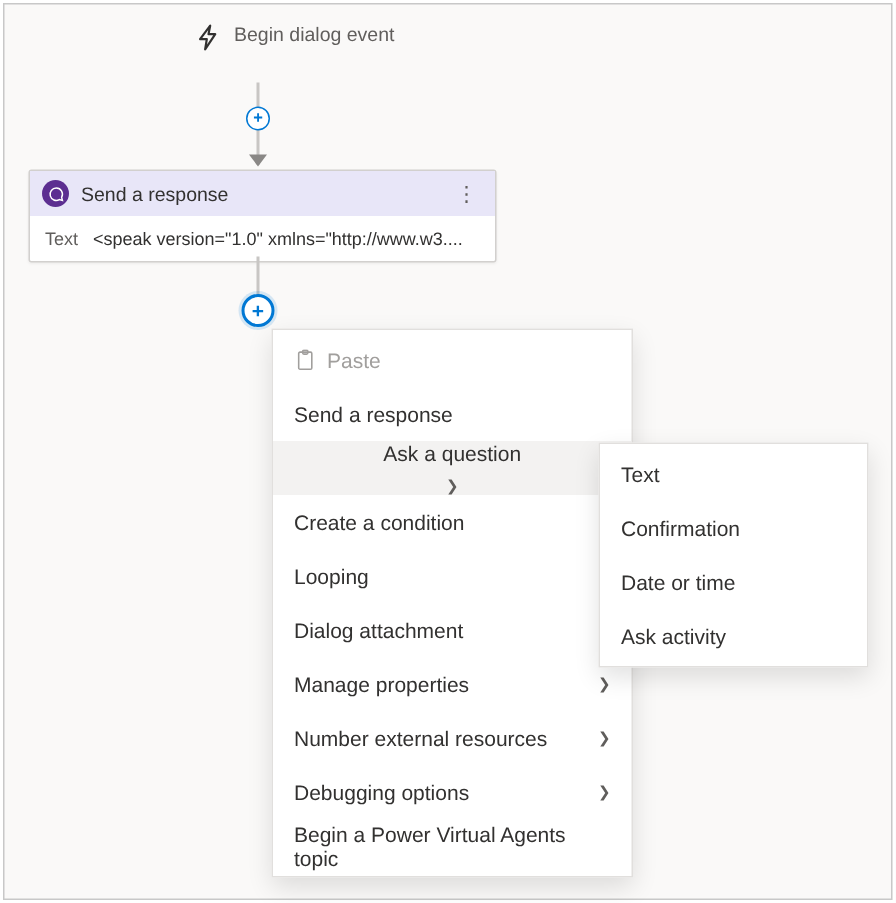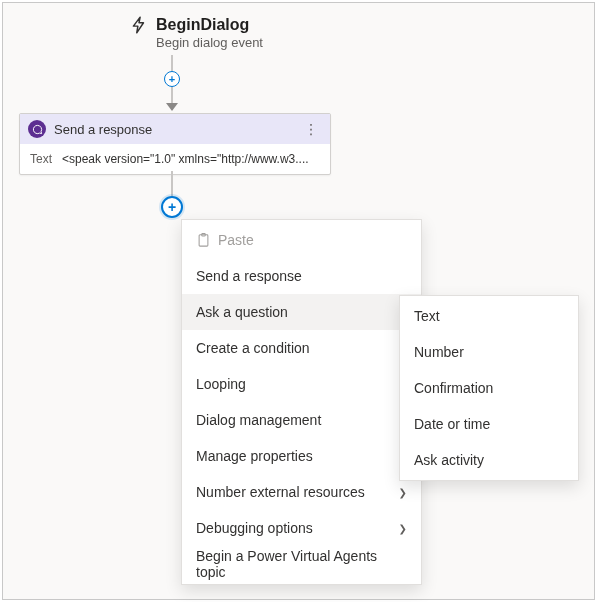--- a/index.html
+++ b/index.html
@@ -169,20 +169,21 @@
     color: #323130;
     cursor: pointer;
     gap: 8px;
   }
   .menu-item.disabled {
     color: #a19f9d;
     cursor: default;
   }
   .menu-item.hover {
     background: #f3f2f1;
+    flex-direction: column;
   }
   .menu-item .lbl { flex: 1; }
   .chev {
     color: #605e5c;
     font-size: 10px;
   }
   .paste-icon {
     width: 14px; height: 14px;
     display: inline-flex;
     align-items: center;
@@ -194,21 +195,20 @@
 
 <div class="canvas">
 
   <div class="trigger">
     <span class="bolt">
       <svg width="18" height="20" viewBox="0 0 16 16">
           <path d="M9 1 L3 9 h4 l-1 6 6-9 h-4 z" fill="none" stroke="#323130" stroke-width="1.3" stroke-linejoin="round"></path>
         </svg>
     </span>
     <div class="trigger-text">
-      <div class="title">BeginDialog</div>
       <div class="subtitle">Begin dialog event</div>
     </div>
   </div>
 
   <div class="connector conn1"></div>
   <div class="plus-circle plus1">+</div>
   <div class="arrowhead"></div>
 
   <div class="node">
     <div class="node-header">
@@ -248,21 +248,21 @@
     </div>
     <div class="menu-item">
       <span class="lbl">Create a condition</span>
       <span class="chev">❯</span>
     </div>
     <div class="menu-item">
       <span class="lbl">Looping</span>
       <span class="chev">❯</span>
     </div>
     <div class="menu-item">
-      <span class="lbl">Dialog management</span>
+      <span class="lbl">Dialog attachment</span>
       <span class="chev">❯</span>
     </div>
     <div class="menu-item">
       <span class="lbl">Manage properties</span>
       <span class="chev">❯</span>
     </div>
     <div class="menu-item">
       <span class="lbl">Number external resources</span>
       <span class="chev">❯</span>
     </div>
@@ -273,23 +273,20 @@
     <div class="menu-item">
       <span class="lbl">Begin a Power Virtual Agents topic</span>
     </div>
   </div>
 
   <div class="menu menu2">
     <div class="menu-item">
       <span class="lbl">Text</span>
     </div>
     <div class="menu-item">
-      <span class="lbl">Number</span>
-    </div>
-    <div class="menu-item">
       <span class="lbl">Confirmation</span>
     </div>
     <div class="menu-item">
       <span class="lbl">Date or time</span>
     </div>
     <div class="menu-item">
       <span class="lbl">Ask activity</span>
     </div>
   </div>
 

